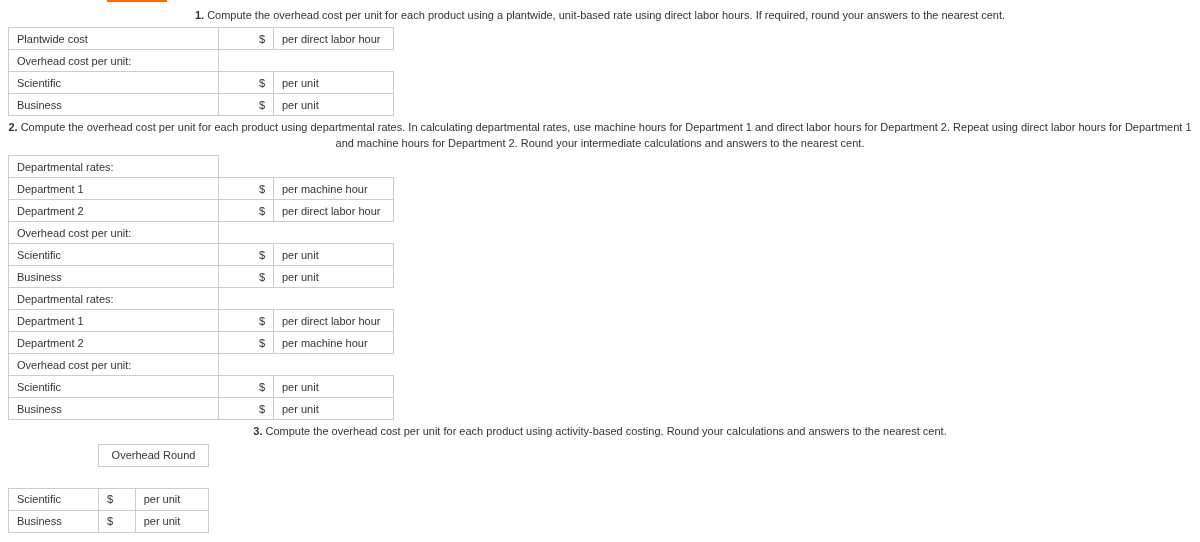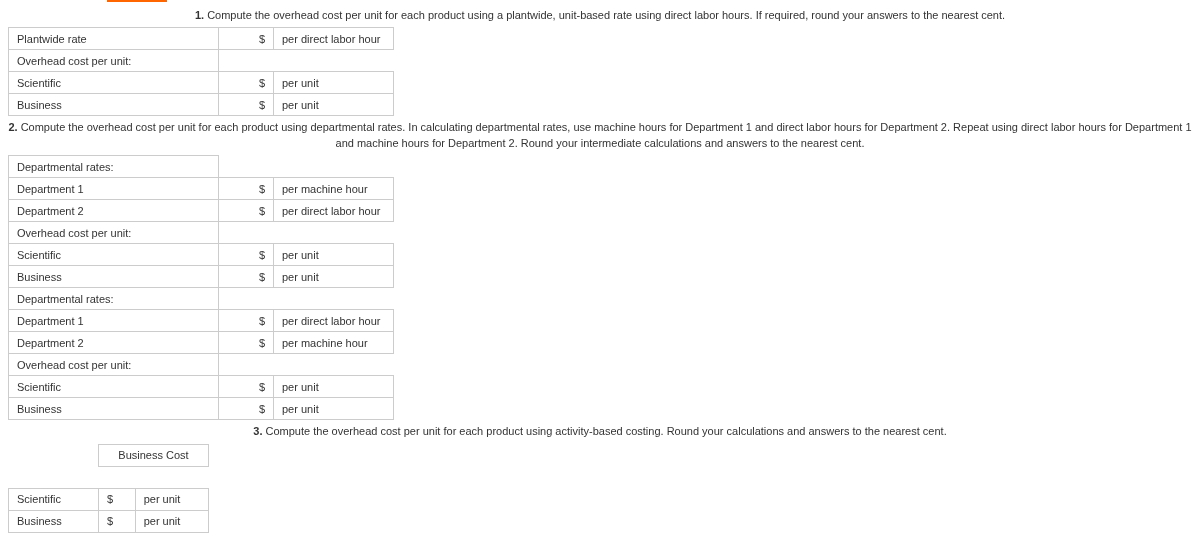--- a/index.html
+++ b/index.html
@@ -50,21 +50,21 @@
 <body>
 
 <div class="highlight-top"></div>
 
 <div class="question">
   <span class="q-num">1.</span><span> Compute the overhead cost per unit for each product using a plantwide, unit-based rate using direct labor hours. If required, round your answers to the nearest cent.</span>
 </div>
 <table>
   <tbody>
       <tr>
-    <td class="label-col">Plantwide rate</td>
+    <td class="label-col">Plantwide cost</td>
     <td class="input-col">$</td>
     <td class="unit-col">per direct labor hour</td>
   </tr>
   <tr>
     <td class="label-col">Overhead cost per unit:</td>
     <td class="input-col no-border"></td>
     <td class="unit-col no-border"></td>
   </tr>
   <tr>
     <td class="label-col">Scientific</td>
@@ -147,21 +147,21 @@
 </tbody>
   </table>
 
 <div class="question">
   <span class="q-num">3.</span><span> Compute the overhead cost per unit for each product using activity-based costing. Round your calculations and answers to the nearest cent.</span>
 </div>
 <table>
   <tbody>
       <tr>
     <td class="t3-label no-border"></td>
-    <td class="t3-hdr" colspan="2">Business Cost</td>
+    <td class="t3-hdr" colspan="2">Overhead Round</td>
   </tr>
   <tr>
     <td class="t3-label no-border"></td>
     <td class="t3-input no-border"></td>
     <td class="t3-unit no-border"></td>
   </tr>
   <tr>
     <td class="t3-label">Scientific</td>
     <td class="t3-input">$</td>
     <td class="t3-unit">per unit</td>

